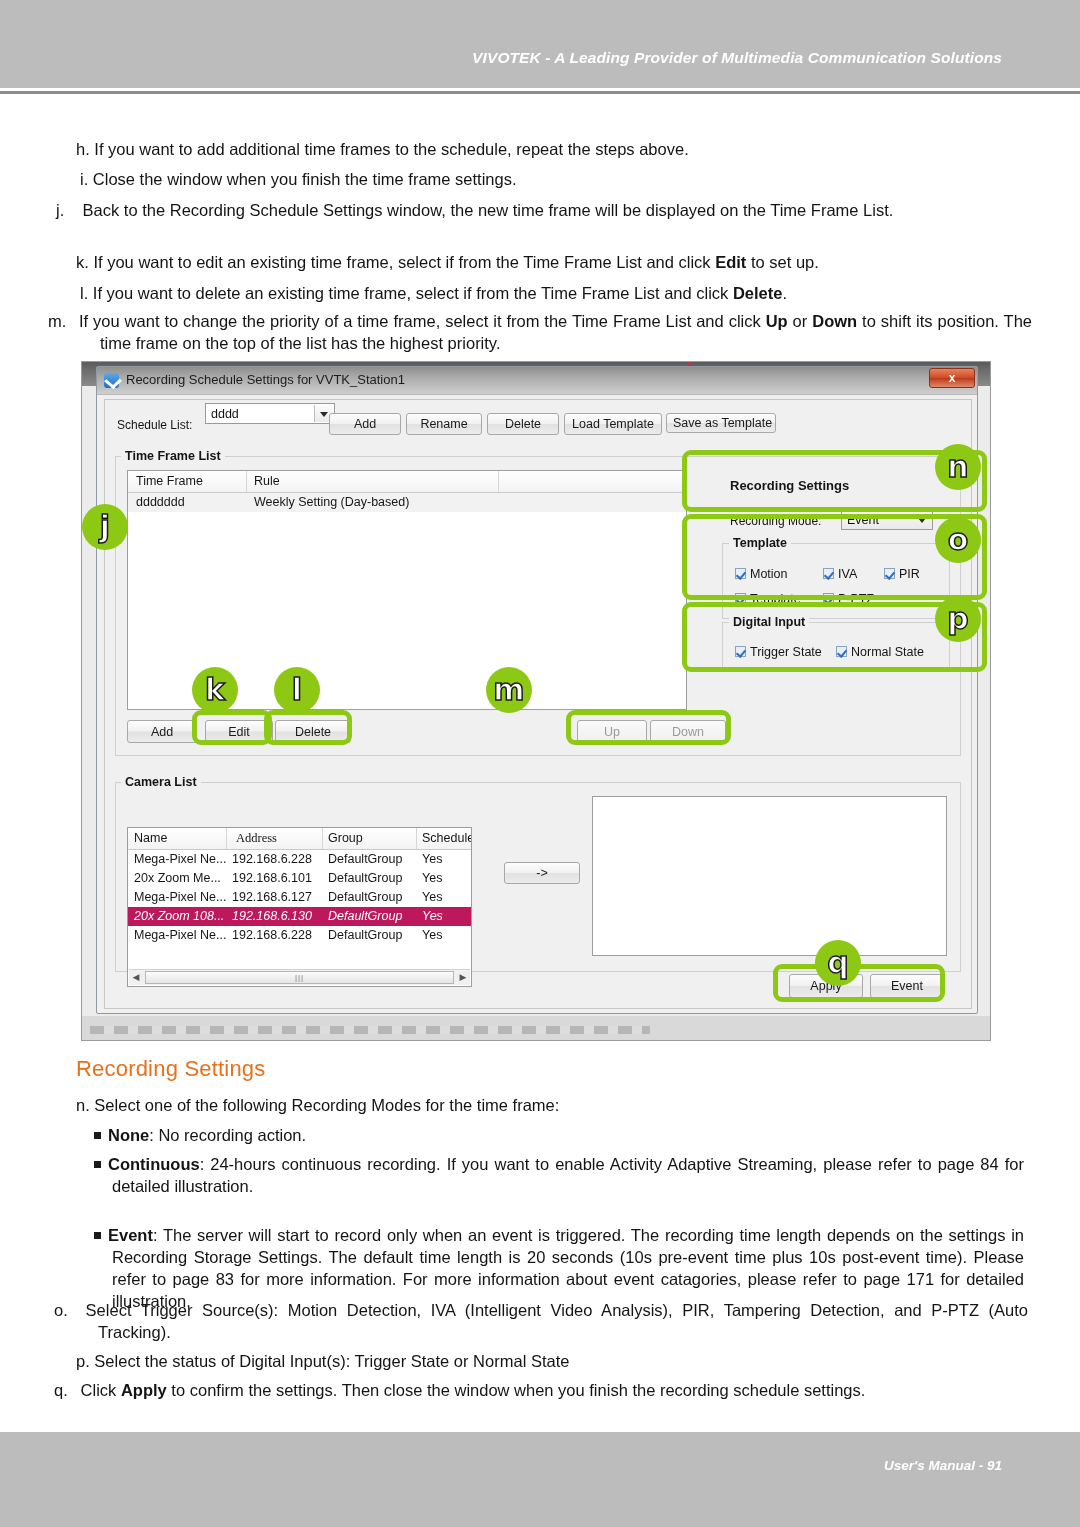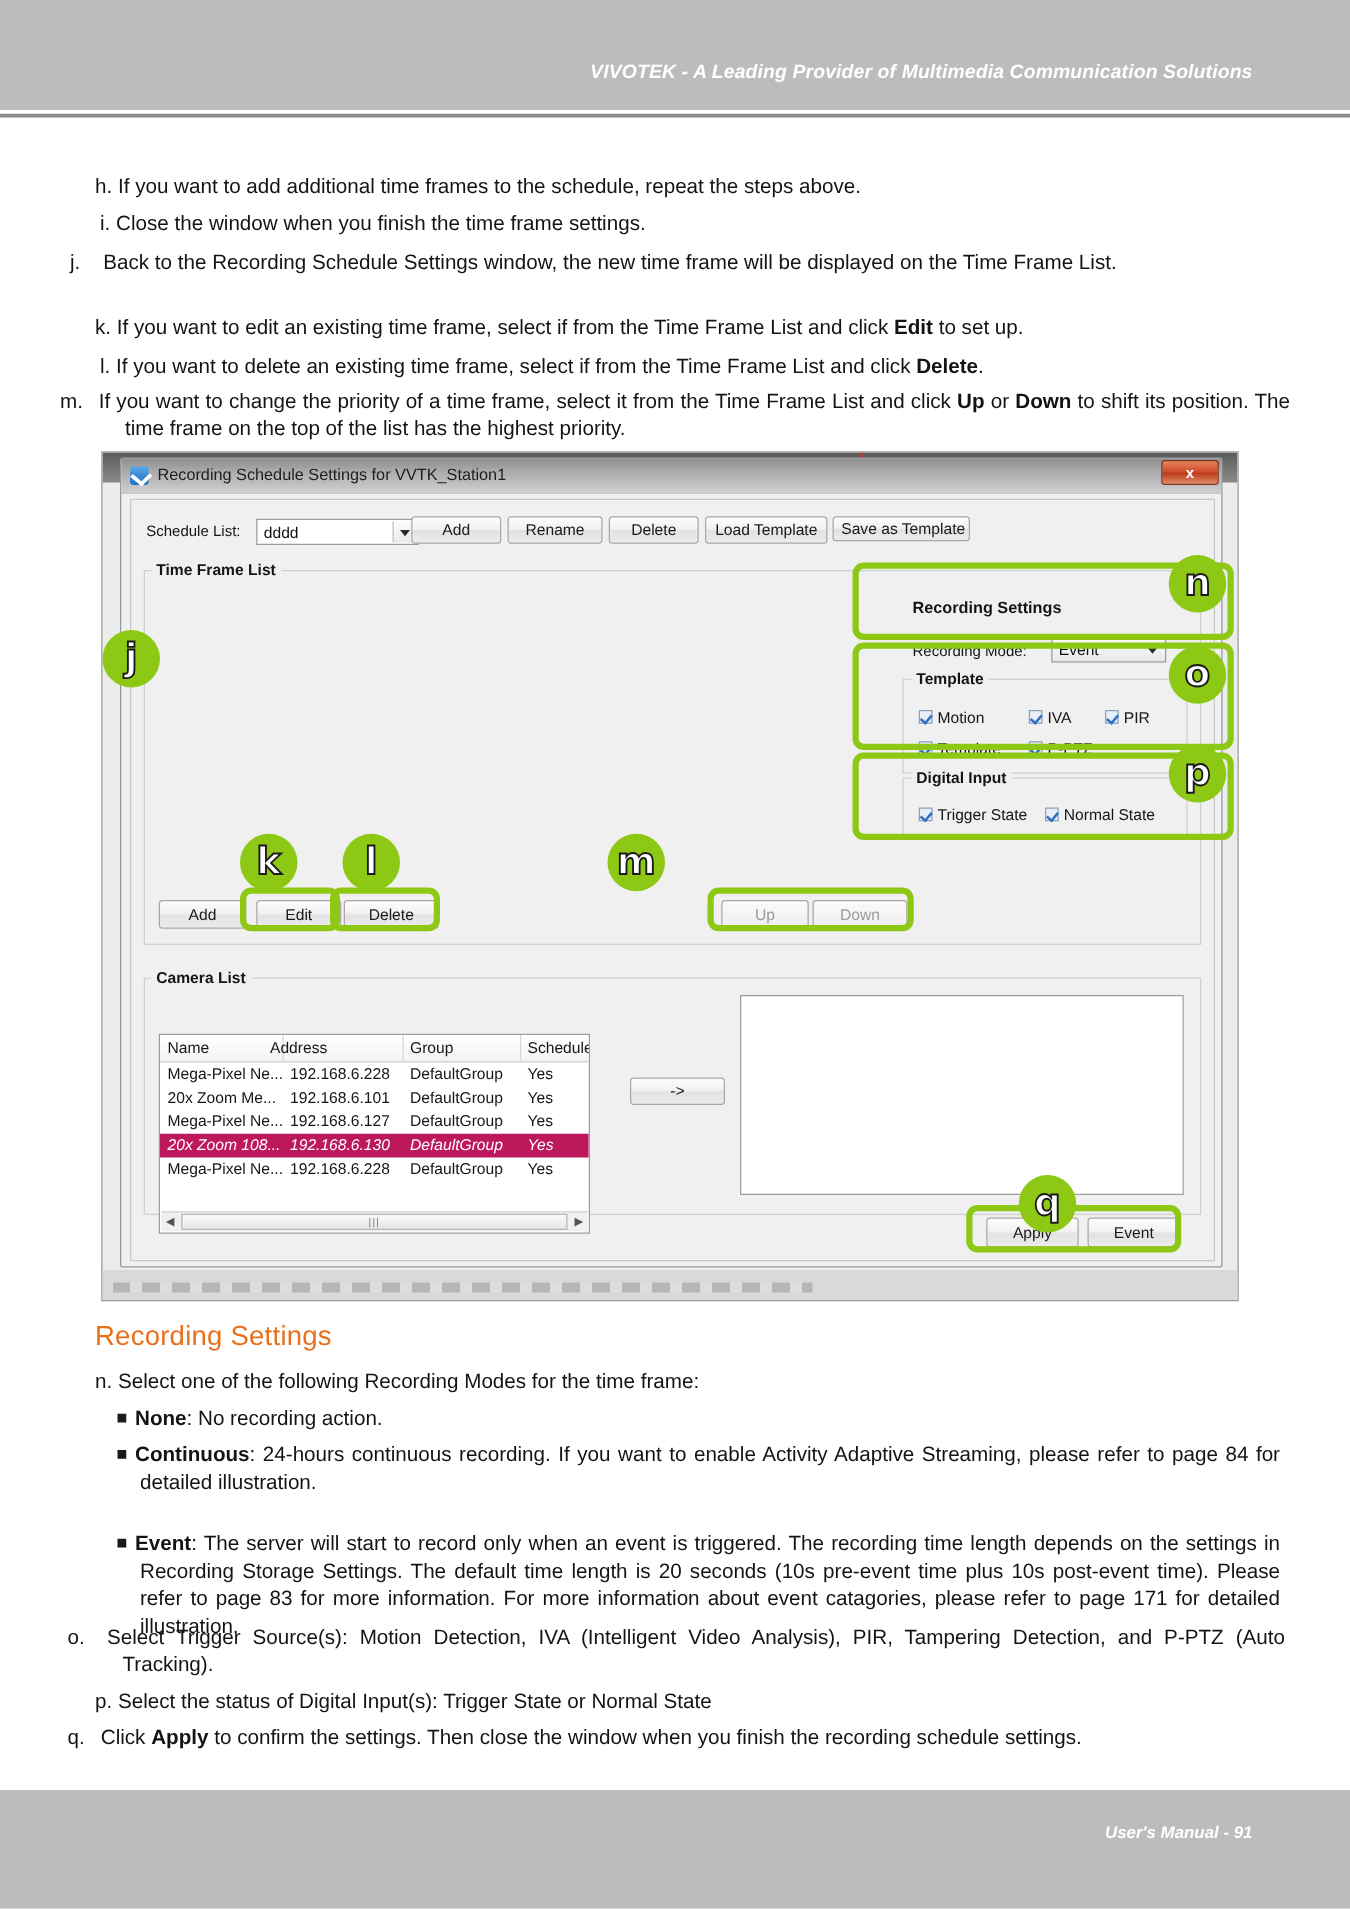--- a/index.html
+++ b/index.html
@@ -258,35 +258,47 @@
 
     <div class="titlebar">
       <span class="tb-icon"></span>
       <span class="tb-title">Recording Schedule Settings for VVTK_Station1</span>
       <span class="tb-close">x</span>
     </div>
 
     <div class="client">
 
       <span class="lblx" style="left:12px;top:18px;">Schedule List:</span>
-      <div class="combo" style="left:100px;top:15px;width:130px;height:21px;">
+      <div class="combo" style="left:100px;top:3px;width:130px;height:21px;">
         <span class="val">dddd</span>
         <span class="arrowbox">
             <span class="caret"></span>
           </span>
       </div>
       <button class="btn" style="left:224px;top:13px;width:72px;height:22px;">Add</button>
       <button class="btn" style="left:301px;top:13px;width:76px;height:22px;">Rename</button>
       <button class="btn" style="left:382px;top:13px;width:72px;height:22px;">Delete</button>
       <button class="btn" style="left:459px;top:13px;width:98px;height:22px;">Load Template</button>
       <button class="btn" style="left:561px;top:13px;width:110px;height:20px;">Save as Template</button>
 
       <div class="grpbox" style="left:10px;top:56px;width:846px;height:300px;"></div>
       <span class="grplabel" style="left:16px;top:49px;">Time Frame List</span>
 
+      <div class="tbl" style="left:22px;top:70px;width:560px;height:240px;">
+        <div class="thead">
+          <span class="th" style="left:8px;">Time Frame</span>
+          <span class="vdiv" style="left:118px;"></span>
+          <span class="th" style="left:126px;">Rule</span>
+          <span class="vdiv" style="left:370px;"></span>
+        </div>
+        <div class="trow alt" style="top:22px;">
+          <span class="td" style="left:8px;">ddddddd</span>
+          <span class="td" style="left:126px;">Weekly Setting (Day-based)</span>
+        </div>
+      </div>
 
       <button class="btn" style="left:22px;top:320px;width:70px;height:23px;">Add</button>
       <button class="btn" style="left:100px;top:320px;width:68px;height:23px;">Edit</button>
       <button class="btn" style="left:170px;top:320px;width:76px;height:23px;">Delete</button>
       <button class="btn dis" style="left:472px;top:320px;width:70px;height:23px;">Up</button>
       <button class="btn dis" style="left:545px;top:320px;width:76px;height:23px;">Down</button>
 
       <span class="lblx" style="left:625px;top:78px;font-weight:bold;font-size:13px;">Recording Settings</span>
       <span class="lblx" style="left:625px;top:114px;">Recording Mode:</span>
       <div class="combo" style="left:736px;top:109px;width:92px;height:21px;background:linear-gradient(180deg,#fbfbfb 0%,#e9e9e9 100%);">
@@ -309,21 +321,21 @@
       <span class="chk" style="left:630px;top:245px;"><span class="chkbox"></span><span>Trigger State</span></span>
       <span class="chk" style="left:731px;top:245px;"><span class="chkbox"></span><span>Normal State</span></span>
 
       <div class="grpbox" style="left:10px;top:382px;width:846px;height:190px;"></div>
       <span class="grplabel" style="left:16px;top:375px;">Camera List</span>
 
       <div class="tbl" style="left:22px;top:396px;width:345px;height:160px;margin-top:31px;">
         <div class="thead">
           <span class="th" style="left:6px;">Name</span>
           <span class="vdiv" style="left:98px;"></span>
-          <span class="th" style="left:88px;">Address</span>
+          <span class="th" style="left:108px;font-family:Liberation Serif, serif;">Address</span>
           <span class="vdiv" style="left:194px;"></span>
           <span class="th" style="left:200px;">Group</span>
           <span class="vdiv" style="left:288px;"></span>
           <span class="th" style="left:294px;">Schedule</span>
         </div>
 
         <div class="trow" style="top:22px;">
           <span class="td" style="left:6px;">Mega-Pixel Ne...</span>
           <span class="td" style="left:104px;">192.168.6.228</span>
           <span class="td" style="left:200px;">DefaultGroup</span>

